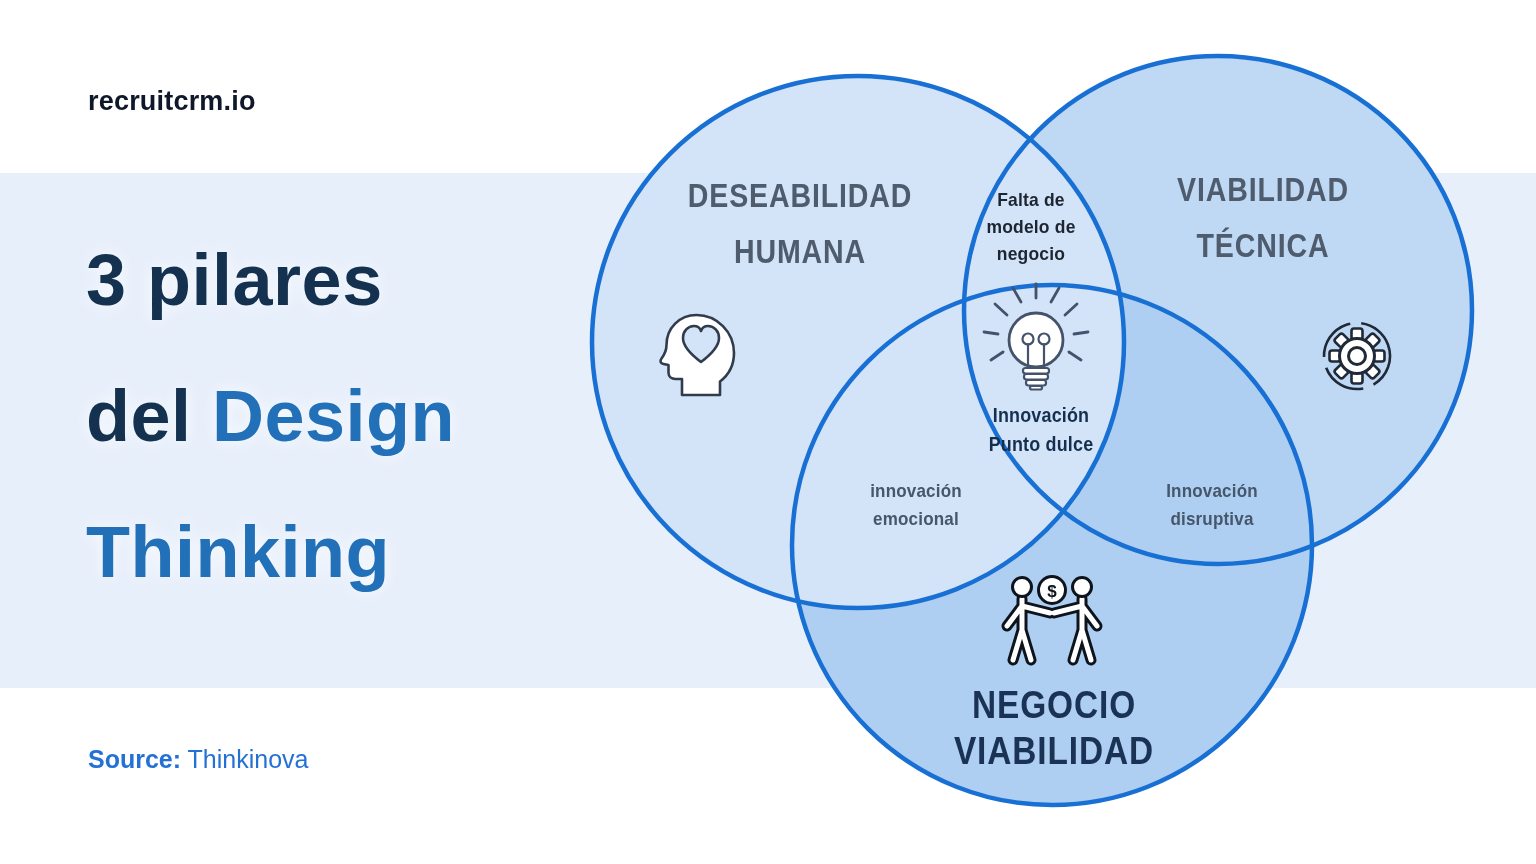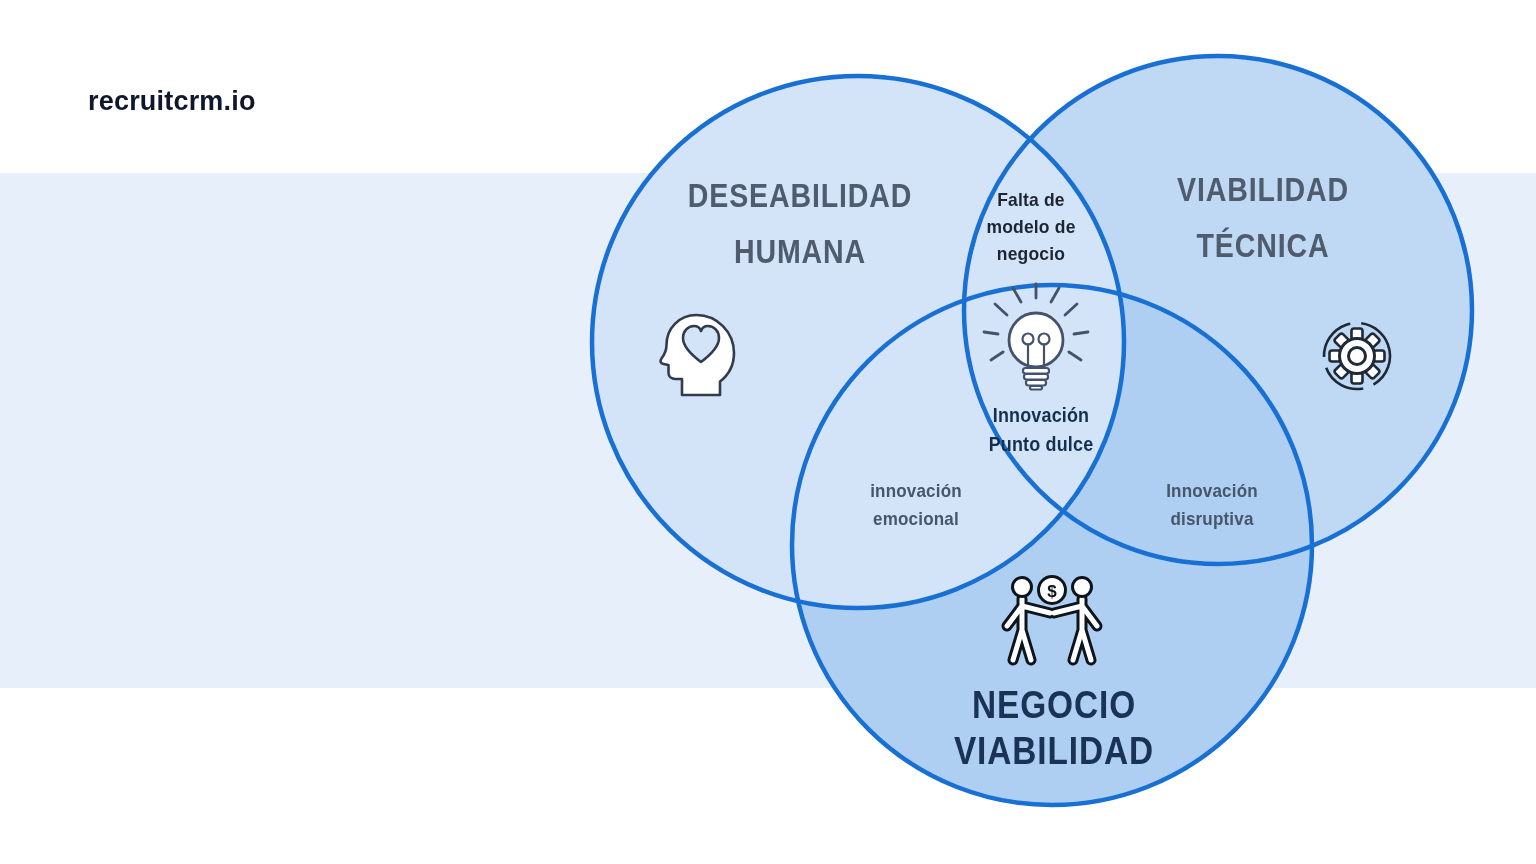--- a/index.html
+++ b/index.html
@@ -143,21 +143,30 @@
       <circle cx="82" cy="13" r="9.5" fill="#ffffff" stroke="#0e141c" stroke-width="3"></circle>
       <g>
         <circle cx="52" cy="16" r="13.5" fill="#ffffff" stroke="#0e141c" stroke-width="3"></circle>
         <text x="52" y="17" text-anchor="middle" dominant-baseline="central" font-family="Liberation Sans, DejaVu Sans, sans-serif" font-weight="bold" font-size="17" fill="#0e141c" stroke="none">$</text>
       </g>
     </g>
   </svg>
 
   <div id="logo">recruitcrm.io</div>
 
-
+  <h1 id="main-title" style="margin:0;">
+    <div>3 pilares</div>
+    <div><span>del </span><span class="accent">Design</span></div>
+    <div class="accent">Thinking</div>
+  </h1>
+
+  <div id="source-line">
+    <span class="src-label">Source:</span>
+    <span>Thinkinova</span>
+  </div>
 
   <div id="lbl-deseabilidad" class="lbl lbl-big">
     <div>DESEABILIDAD</div>
     <div>HUMANA</div>
   </div>
 
   <div id="lbl-viabilidad-tecnica" class="lbl lbl-big">
     <div>VIABILIDAD</div>
     <div>TÉCNICA</div>
   </div>

